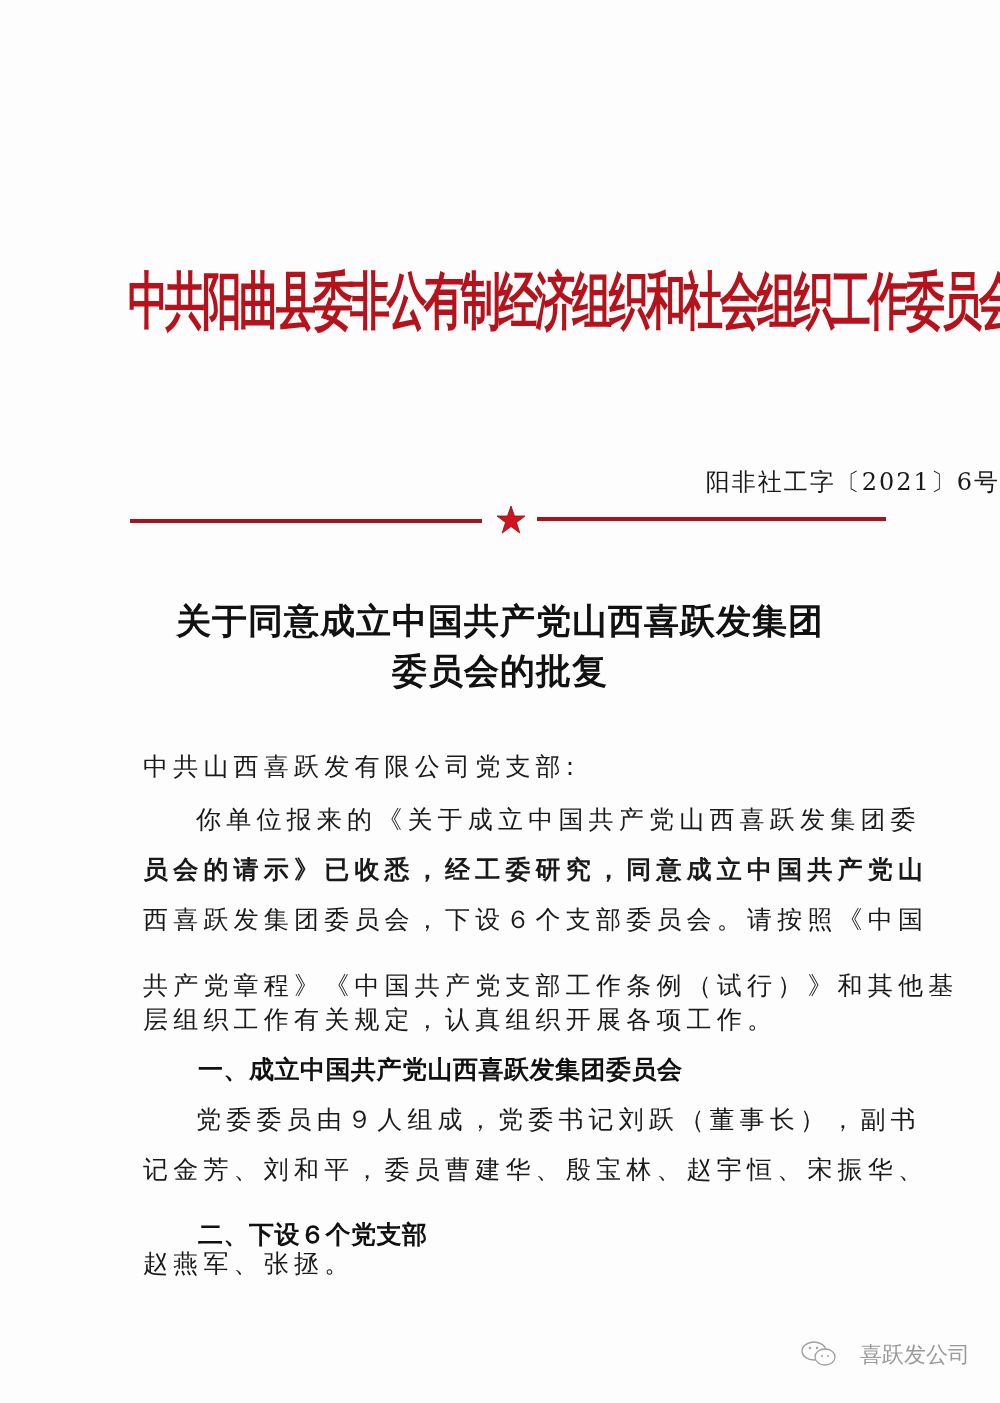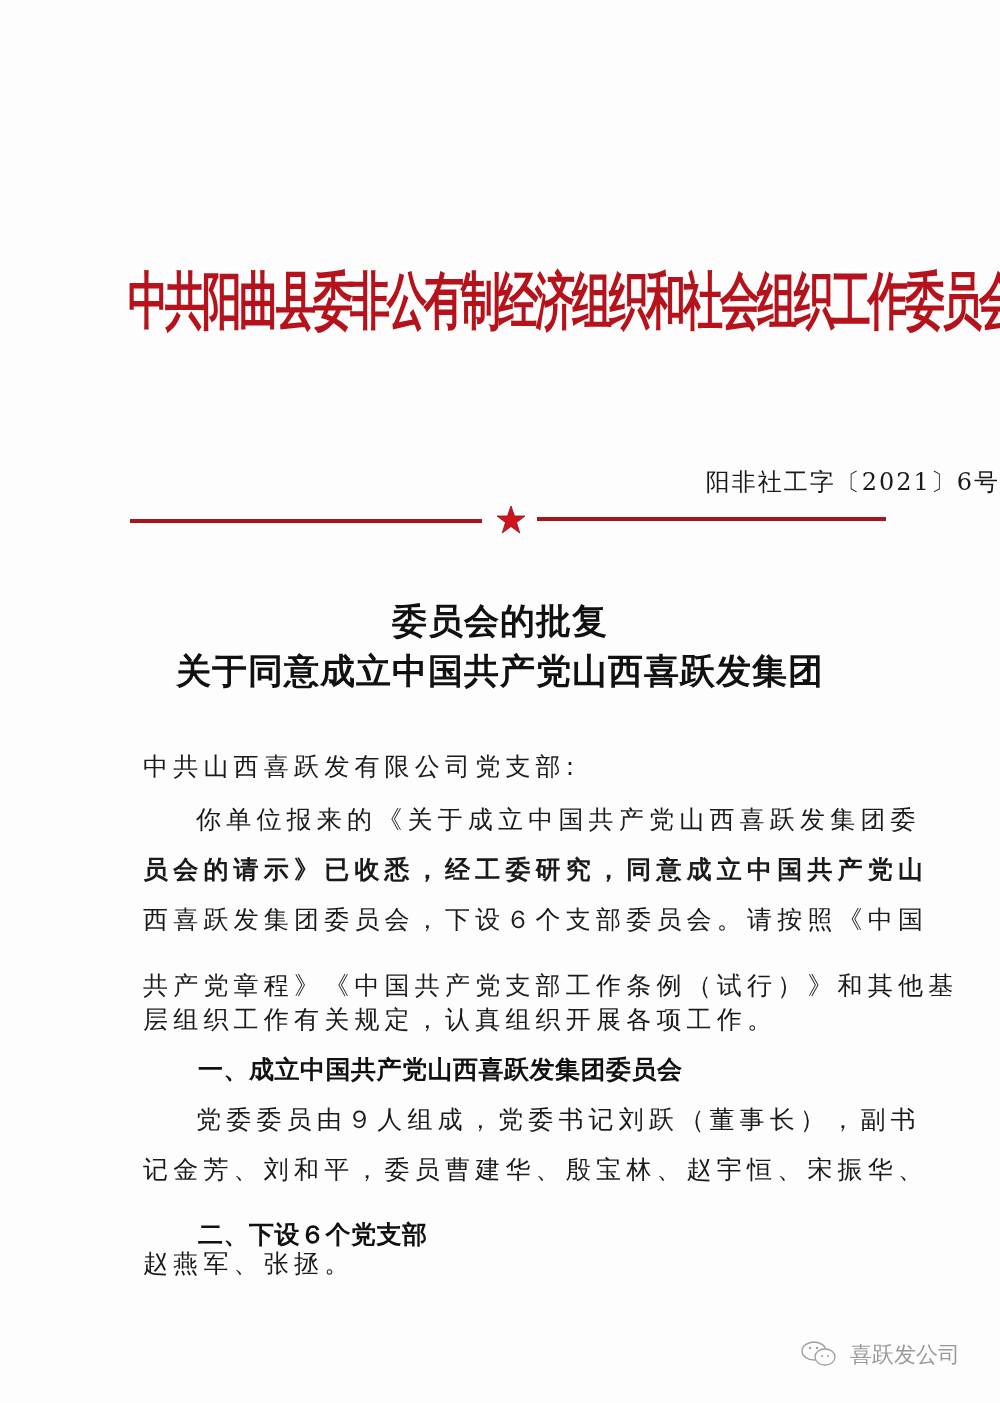--- a/index.html
+++ b/index.html
@@ -65,21 +65,21 @@
     position: absolute; left: 198px;
     font-family: "DejaVu Sans", "Liberation Sans", sans-serif;
     font-weight: bold;
     font-size: 25px;
     letter-spacing: 0.5px;
     color: #111;
     white-space: nowrap;
   }
   .watermark {
     position: absolute; left: 800px; top: 1340px;
-    display: flex; align-items: flex-start; gap: 10px;
+    display: flex; align-items: flex-start; gap: 20px;
     color: #9a9a9a;
     font-family: "DejaVu Sans", sans-serif;
     font-size: 22px;
   }
   .watermark svg { display: block; }
 </style>
 </head>
 <body>
 
 <div class="page">
@@ -90,22 +90,22 @@
 
   <div class="divider">
     <div class="line left"></div>
     <svg class="star" viewBox="0 0 30 30">
       <polygon points="15,1 18.5,11 29,11 20.5,17.5 23.8,28 15,21.5 6.2,28 9.5,17.5 1,11 11.5,11" fill="#d0141e" stroke="#8a0f14" stroke-width="0.8"></polygon>
     </svg>
     <div class="line right"></div>
   </div>
 
   <div class="title">
+    <div>关于同意成立中国共产党山西喜跃发集团</div>
     <div>委员会的批复</div>
-    <div>关于同意成立中国共产党山西喜跃发集团</div>
   </div>
 
   <div class="body-text" style="top:750px;">中共山西喜跃发有限公司党支部:</div>
 
   <div class="body-text" style="top:803px; left:196px;">你单位报来的《关于成立中国共产党山西喜跃发集团委</div>
   <div class="body-text" style="top:853px;font-weight:bold;">员会的请示》已收悉，经工委研究，同意成立中国共产党山</div>
   <div class="body-text" style="top:903px;">西喜跃发集团委员会，下设６个支部委员会。请按照《中国</div>
   <div class="body-text" style="top:969px;">共产党章程》《中国共产党支部工作条例（试行）》和其他基</div>
   <div class="body-text" style="top:1003px;">层组织工作有关规定，认真组织开展各项工作。</div>
 

